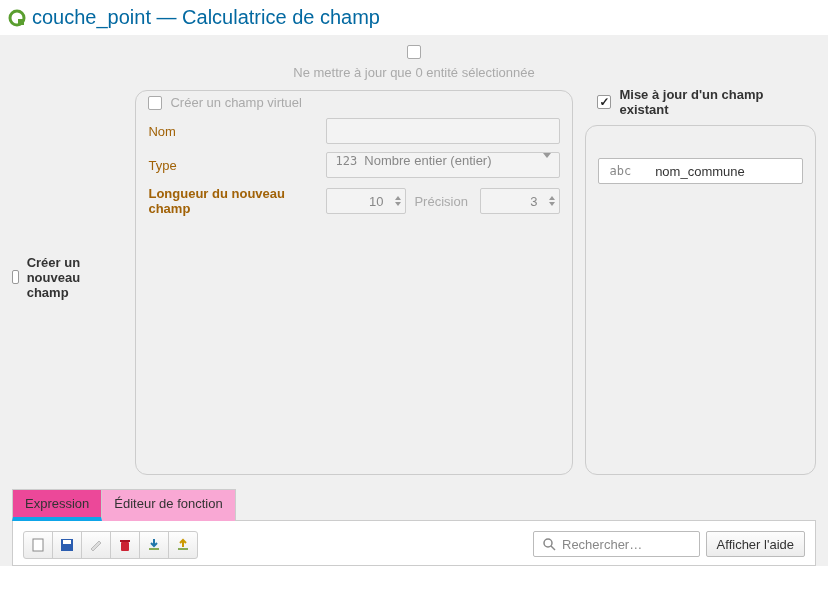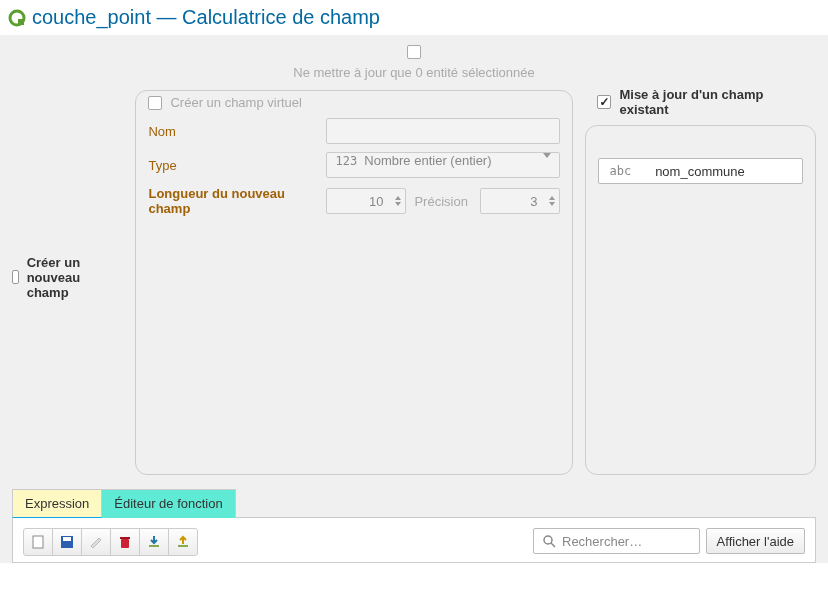--- a/index.html
+++ b/index.html
@@ -26,22 +26,22 @@
   .combo-arrow { border-left: 4px solid transparent; border-right: 4px solid transparent; border-top: 5px solid #999; }
   .spin { width: 80px; height: 26px; border: 1px solid #ccc; border-radius: 2px; background: #f3f3f3; display: flex; align-items: center; text-align: right; }
   .spin span { flex: 1; padding: 0 8px; color: #888; }
   .spin .ud { width: 14px; height: 100%; display: flex; flex-direction: column; justify-content: center; gap: 2px; align-items: center; }
   .spin .ud::before { content: ""; border-left: 3px solid transparent; border-right: 3px solid transparent; border-bottom: 4px solid #999; }
   .spin .ud::after  { content: ""; border-left: 3px solid transparent; border-right: 3px solid transparent; border-top: 4px solid #999; }
   .updatecombo { margin-top: 28px; height: 26px; background: #fff; border: 1px solid #bbb; border-radius: 2px; display: flex; align-items: center; padding: 0 10px; gap: 24px; color: #333; }
   .typetag { color: #888; font-size: 12px; font-family: monospace; }
   
   .tabs { display: flex; margin-top: 14px; position: relative; }
-  .tab { padding: 6px 12px; font-size: 13px; background: #5eead4; border: 1px solid #ccc; border-bottom: none; margin-right: -1px; color: #333; }
-  .tab.active { background: #fef9c3; border-bottom: 1px solid #0ea5e9; z-index: 2; }
+  .tab { padding: 6px 12px; font-size: 13px; background: #f9a8d4; border: 1px solid #ccc; border-bottom: none; margin-right: -1px; color: #333; }
+  .tab.active { background: #ec4899; border-bottom: 4px solid #0ea5e9; z-index: 2; }
   .tabline { border-top: 1px solid #ccc; margin-top: -1px; }
   .exprarea { background: #fff; border: 1px solid #ccc; border-top: none; padding: 10px 10px 6px 10px; }
   
   .toolbar { display: flex; gap: 0; }
   .tbtn { width: 30px; height: 28px; border: 1px solid #ccc; background: linear-gradient(#fdfdfd,#ececec); display: flex; align-items: center; justify-content: center; margin-right: -1px; }
   .tbtn:first-child { border-radius: 3px 0 0 3px; }
   .tbtn:last-child { border-radius: 0 3px 3px 0; }
   .rightcol { width: 272px; flex: none; display: flex; flex-direction: column; }
   .searchrow { display: flex; gap: 6px; }
   .searchbox { flex: 1; border: 1px solid #bbb; background: #fff; border-radius: 2px; display: flex; align-items: center; padding: 0 8px; gap: 6px; height: 26px; color: #888; }

